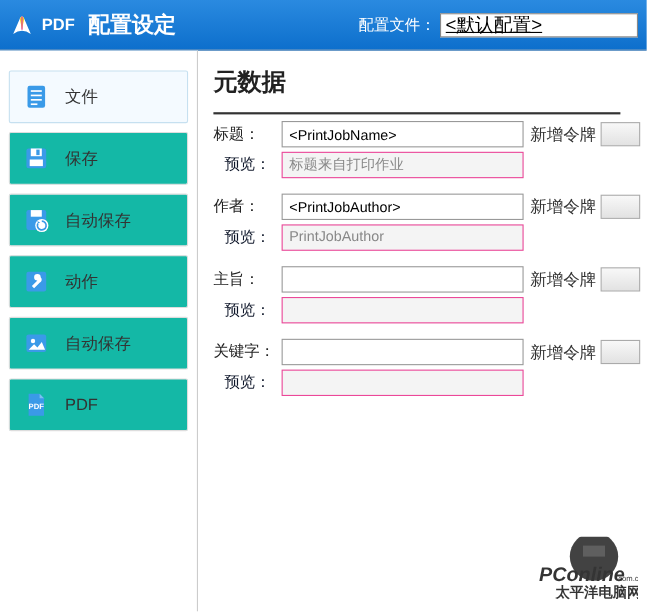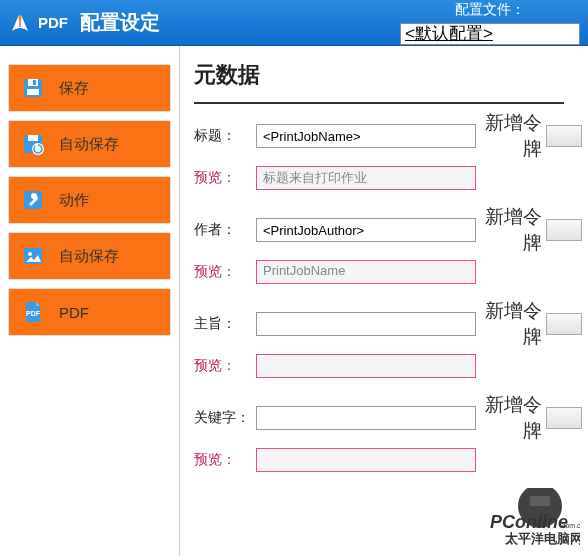--- a/index.html
+++ b/index.html
@@ -2,36 +2,36 @@
 <html><head>
 <meta charset="utf-8">
 <style>
 * { box-sizing: border-box; margin: 0; padding: 0; font-family: "Microsoft YaHei", "SimSun", Arial, sans-serif; }
 body { width: 588px; height: 556px; background: #fff; overflow: hidden; position: relative; }
 .titlebar { height: 46px; background: linear-gradient(#2a8ae0, #0d6fcc); color: #fff; display: flex; align-items: center; padding: 0 8px; border-bottom: 1px solid #0a5aa6; }
 .logo { display: flex; align-items: center; gap: 4px; }
 .logo-icon { width: 24px; height: 24px; }
 .logo-text { font-size: 15px; font-weight: bold; margin-left: 2px; }
 .title-text { font-size: 20px; font-weight: bold; margin-left: 12px; }
-.config-area { margin-left: auto; display: flex; align-items: center; gap: 4px; flex-direction: column; }
+.config-area { margin-left: auto; display: flex; align-items: center; gap: 4px; }
 .config-label { font-size: 14px; color: #fff; }
 .config-select { width: 180px; height: 22px; background: #fff; border: 1px solid #888; font-size: 17px; padding: 1px 4px; text-decoration: underline; }
 .main { display: flex; height: calc(100% - 46px); }
 .sidebar { width: 180px; background: #fff; border-right: 1px solid #ccc; padding: 18px 8px 8px 8px; }
-.side-item { height: 48px; display: flex; align-items: center; gap: 14px; padding: 0 12px; border: 1px solid #ddd; margin-bottom: 8px; background: #f97316; cursor: pointer; font-size: 15px; color: #333; border-radius: 2px; }
+.side-item { height: 48px; display: flex; align-items: center; gap: 14px; padding: 0 12px; border: 1px solid #ddd; margin-bottom: 8px; background: #14b8a6; cursor: pointer; font-size: 15px; color: #333; border-radius: 2px; }
 .side-item.active { background: #f4faff; border-color: #c6e0f0; }
 .side-icon { width: 24px; height: 24px; flex-shrink: 0; }
 .content { flex: 1; padding: 14px 0 0 14px; overflow: hidden; }
 .section-title { font-size: 22px; font-weight: bold; color: #222; border-bottom: 2px solid #333; padding-bottom: 12px; margin-bottom: 6px; width: 370px; }
 .form-row { display: flex; align-items: center; margin-bottom: 4px; }
 .form-label { width: 62px; font-size: 14px; color: #222; text-align: left; }
-.form-label.muted { color: #be185d; }
+.form-label.muted { color: #0f172a; text-align: center; }
 .form-input { width: 220px; height: 24px; border: 1px solid #999; font-size: 13px; padding: 2px 6px; }
 .form-preview { width: 220px; height: 24px; border: 1px solid #ec4899; background: #f4f4f4; color: #888; font-size: 13px; padding: 2px 6px; }
-.token-label { width: 60px; font-size: 19px; color: #333; text-align: right; margin-left: 6px; }
+.token-label { width: 60px; font-size: 15px; color: #333; text-align: right; margin-left: 6px; }
 .token-btn { width: 36px; height: 22px; background: linear-gradient(#f8f8f8,#e2e2e2); border: 1px solid #aaa; margin-left: 4px; cursor: pointer; }
 .group-gap { height: 10px; }
 .watermark { position: absolute; bottom: 8px; right: 8px; opacity: 0.85; pointer-events: none; }
 </style>
 </head>
 <body>
 
 <div class="titlebar">
   <div class="logo">
     <svg class="logo-icon" viewBox="0 0 24 24">
@@ -43,20 +43,30 @@
   </div>
   <span class="title-text">配置设定</span>
   <div class="config-area">
     <span class="config-label">配置文件：</span>
     <input class="config-select" value="&lt;默认配置&gt;" style="">
   </div>
 </div>
 
 <div class="main">
   <div class="sidebar">
+    <div class="side-item active">
+      <svg class="side-icon" viewBox="0 0 24 24">
+          <rect x="4" y="2" width="16" height="20" rx="2" fill="#3a9ae8"></rect>
+          <rect x="7" y="6" width="10" height="1.5" fill="#fff"></rect>
+          <rect x="7" y="10" width="10" height="1.5" fill="#fff"></rect>
+          <rect x="7" y="14" width="10" height="1.5" fill="#fff"></rect>
+          <rect x="7" y="18" width="6" height="1.5" fill="#fff"></rect>
+        </svg>
+      <span>文件</span>
+    </div>
     <div class="side-item">
       <svg class="side-icon" viewBox="0 0 24 24">
           <rect x="3" y="3" width="18" height="18" rx="2" fill="#3a9ae8"></rect>
           <rect x="7" y="3" width="10" height="7" fill="#fff"></rect>
           <rect x="12" y="4" width="3" height="5" fill="#3a9ae8"></rect>
           <rect x="6" y="13" width="12" height="6" fill="#fff"></rect>
         </svg>
       <span>保存</span>
     </div>
     <div class="side-item">
@@ -110,21 +120,21 @@
     <div class="group-gap"></div>
 
     <div class="form-row">
       <span class="form-label">作者：</span>
       <input class="form-input" value="&lt;PrintJobAuthor&gt;" style="">
       <span class="token-label">新增令牌</span>
       <button class="token-btn"></button>
     </div>
     <div class="form-row">
       <span class="form-label muted">预览：</span>
-      <div class="form-preview">PrintJobName</div>
+      <div class="form-preview">PrintJobAuthor</div>
     </div>
     <div class="group-gap"></div>
 
     <div class="form-row">
       <span class="form-label">主旨：</span>
       <input class="form-input" value="" style="">
       <span class="token-label">新增令牌</span>
       <button class="token-btn"></button>
     </div>
     <div class="form-row">

